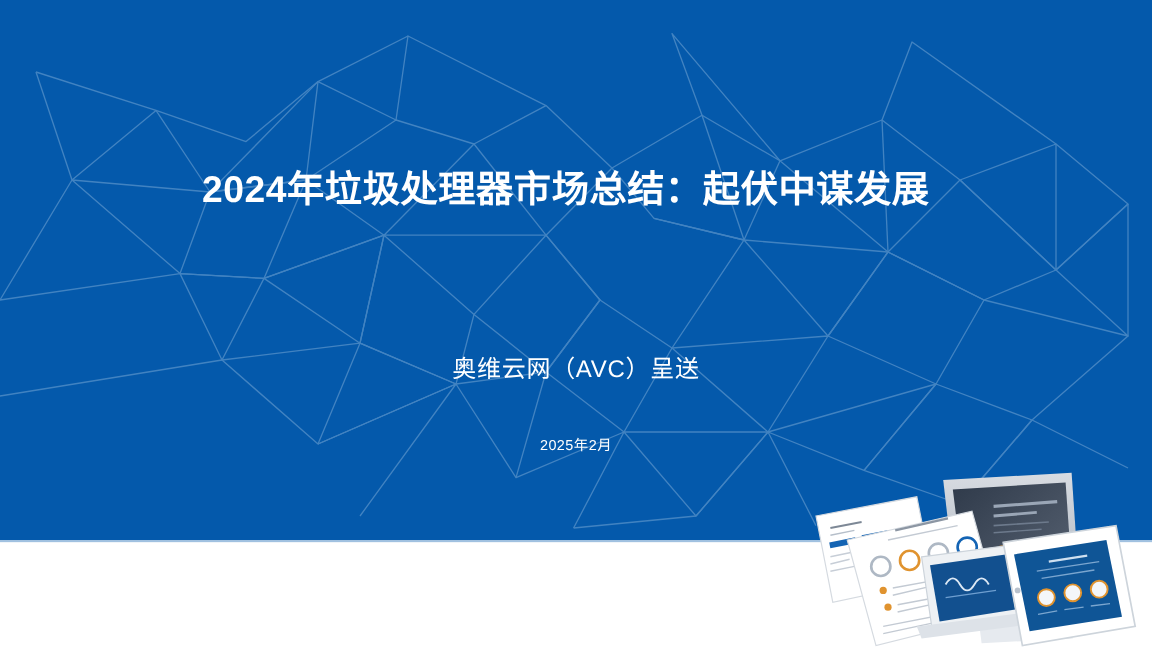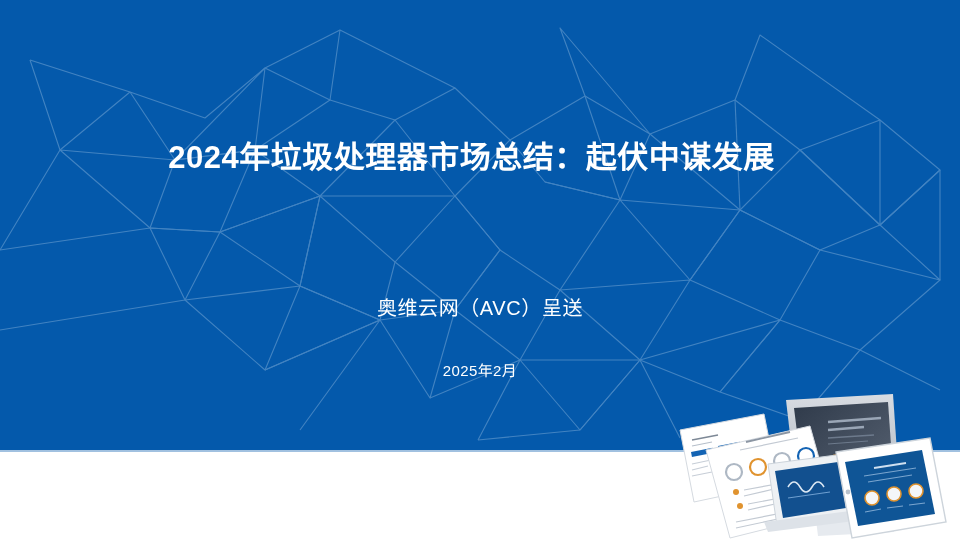--- a/index.html
+++ b/index.html
@@ -72,21 +72,21 @@
     letter-spacing: 0.6px;
     line-height: 22px;
   }
   .date {
     position: absolute;
     left: 0;
     top: 360px;
     width: 960px;
     text-align: center;
     color: #ffffff;
-    font-size: 15px;
+    font-size: 12px;
     font-weight: normal;
     letter-spacing: 0.4px;
     line-height: 22px;
   }
 
   
   .footer {
     position: absolute;
     left: 0;
     top: 452px;

